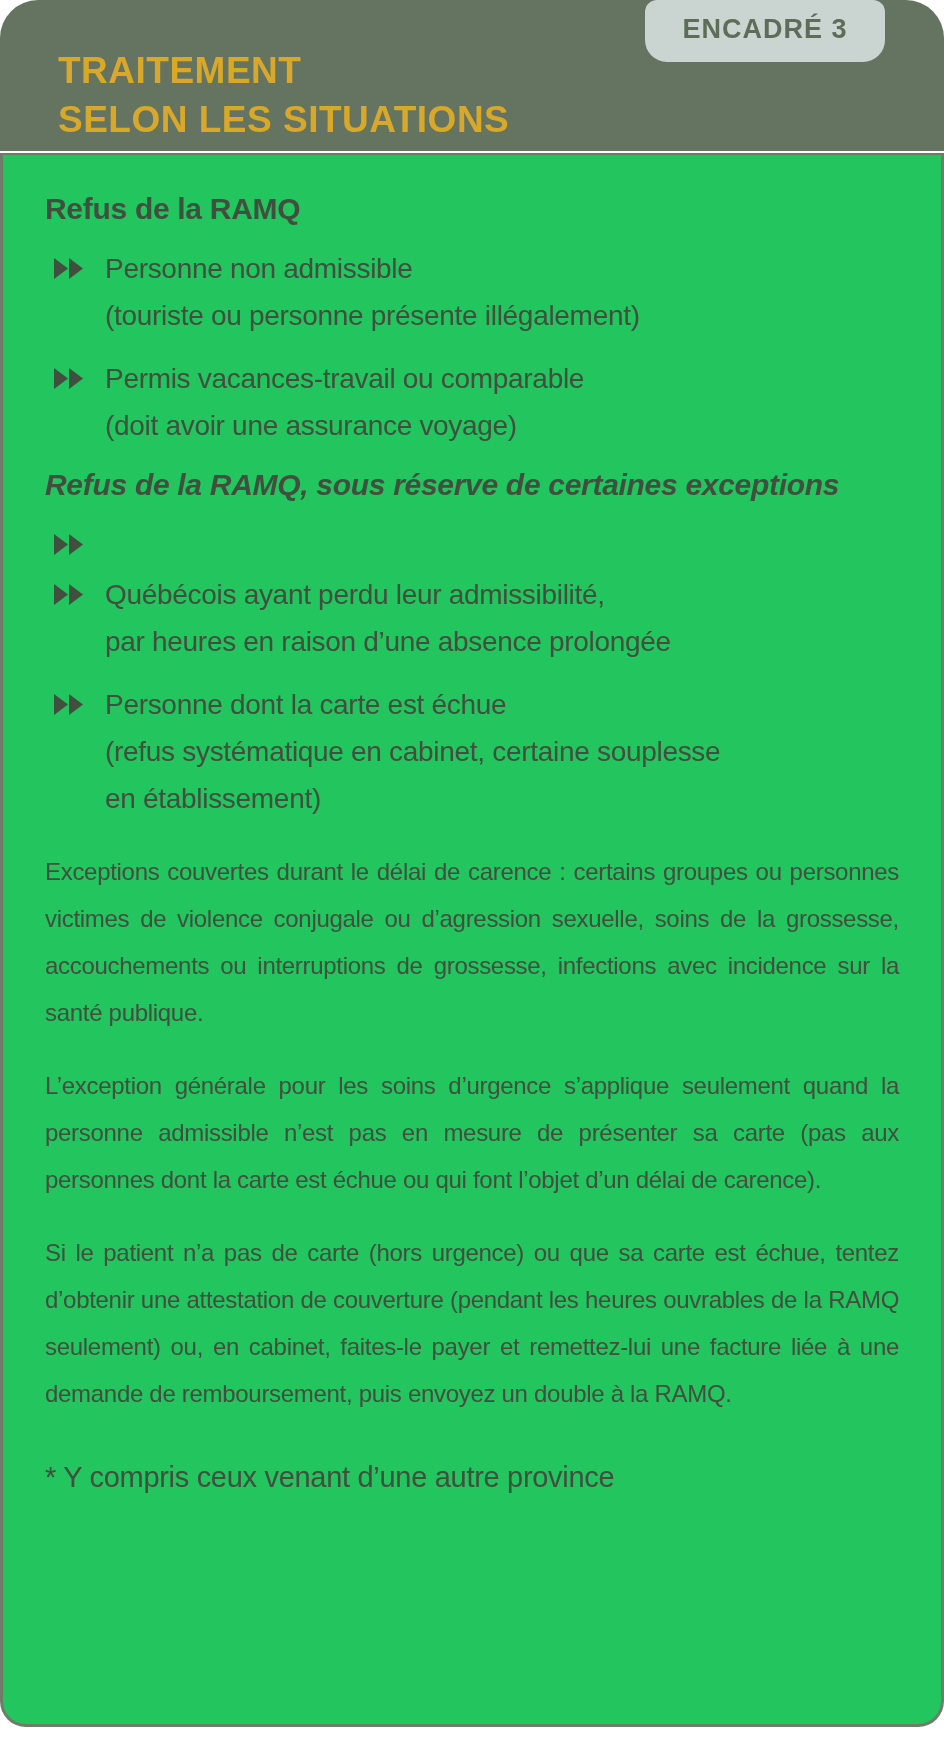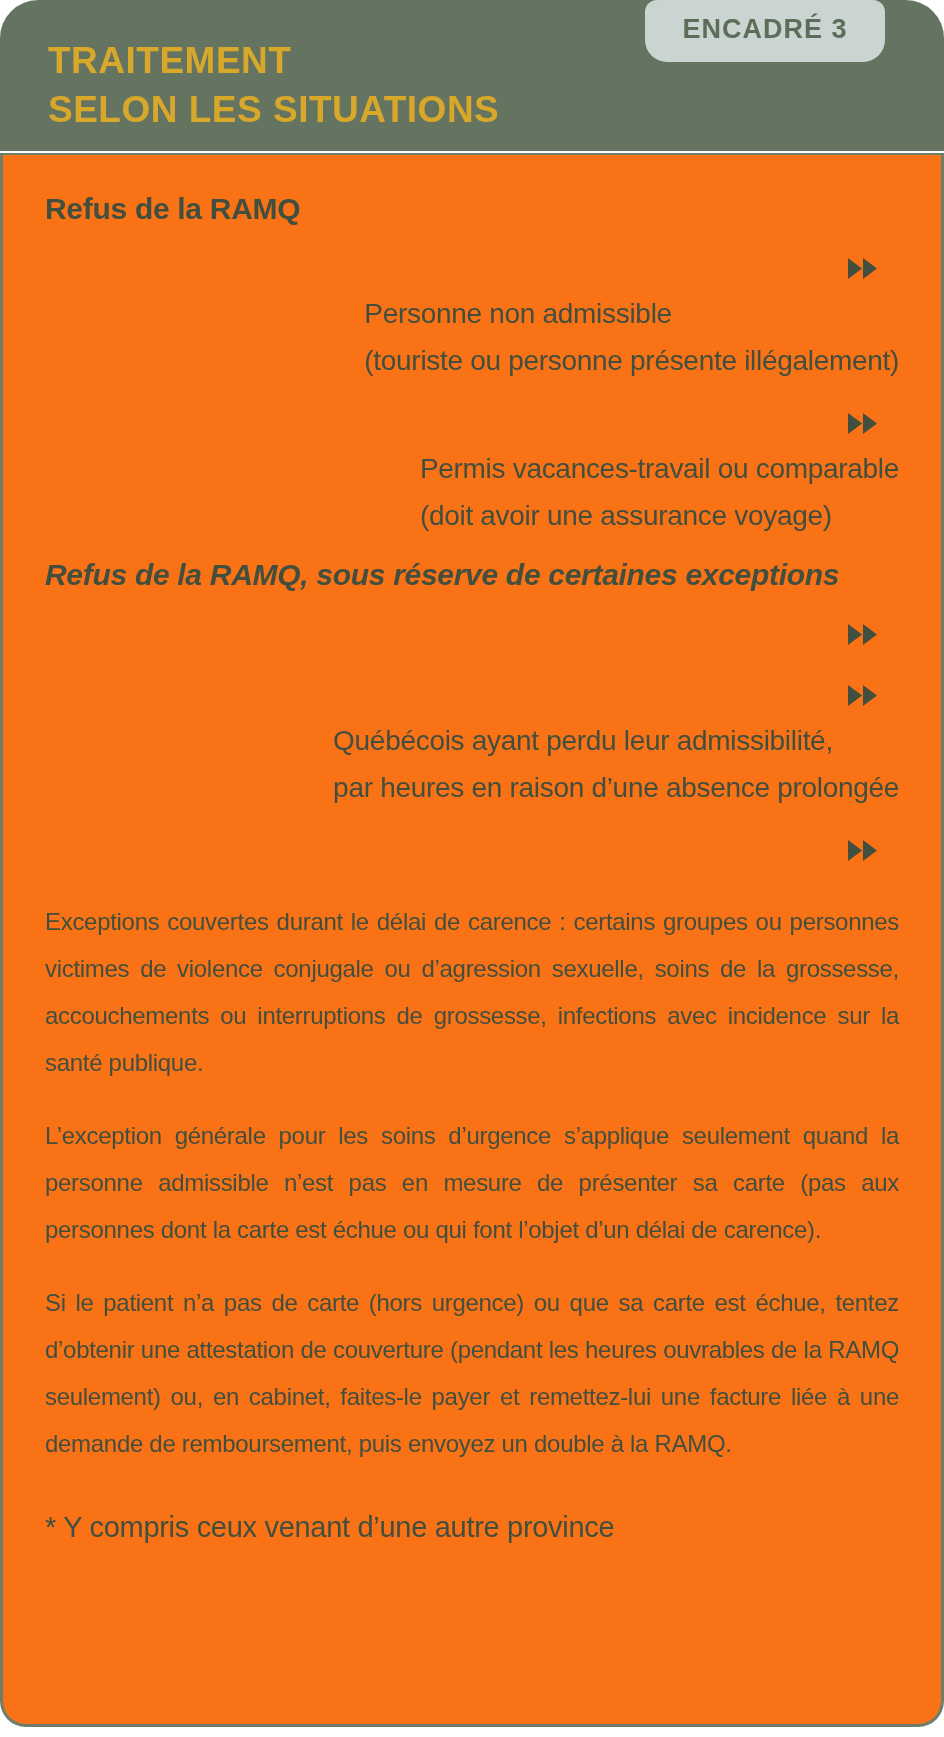--- a/index.html
+++ b/index.html
@@ -20,21 +20,21 @@
     width: 944px;
     height: 151px;
     background: #657361;
     border-radius: 38px 38px 0 0;
     box-sizing: border-box;
   }
   .card-title {
     position: absolute;
     left: 42px;
     top: 30px;
-    margin: 6px;
+    margin: 16px;
     font-size: 37px;
     line-height: 49px;
     font-weight: bold;
     letter-spacing: 0.5px;
     color: #d7a82a;
     white-space: pre-line;
   }
   .encadre-badge {
     position: absolute;
     top: 0;
@@ -53,21 +53,21 @@
     letter-spacing: 1px;
     color: #5d6d59;
     padding-bottom: 4px;
   }
   
   .card-body {
     box-sizing: border-box;
     width: 944px;
     height: 1574px;
     margin-top: 2px;
-    background: #f97316;
+    background: #22c55e;
     border: 3px solid #6e7d6a;
     border-top-width: 2px;
     border-radius: 0 0 26px 26px;
     padding: 34px 42px 40px 42px;
     color: #424e3e;
   }
   .section-heading {
     margin: 0 0 16px 0;
     font-size: 30px;
     line-height: 40px;
@@ -79,24 +79,23 @@
     margin-top: 12px;
     font-style: italic;
   }
   ul.bullet-list {
     list-style: none;
     margin: 0;
     padding: 0;
   }
   ul.bullet-list li {
     display: flex;
-    align-items: flex-end;
+    align-items: flex-start;
     padding-left: 8px;
     margin-bottom: 16px;
-    flex-direction: column;
   }
   .bullet-icon {
     flex: 0 0 32px;
     margin-top: 13px;
     margin-right: 20px;
   }
   .bullet-icon svg {
     display: block;
     width: 32px;
     height: 21px;
@@ -178,20 +177,23 @@
         </span>
         <span class="item-text">Québécois ayant perdu leur admissibilité,
 par heures en raison d’une absence prolongée</span>
       </li>
       <li>
         <span class="bullet-icon">
           <svg viewBox="0 0 32 21">
               <path d="M1 0 L15 10.5 L1 21 Z M16 0 L30 10.5 L16 21 Z"></path>
             </svg>
         </span>
+        <span class="item-text">Personne dont la carte est échue
+(refus systématique en cabinet, certaine souplesse
+en établissement)</span>
       </li>
     </ul>
 
     <p class="body-paragraph">Exceptions couvertes durant le délai de carence : certains groupes ou personnes victimes de violence conjugale ou d’agression sexuelle, soins de la grossesse, accouchements ou interruptions de grossesse, infections avec incidence sur la santé publique.</p>
 
     <p class="body-paragraph">L’exception générale pour les soins d’urgence s’applique seulement quand la personne admissible n’est pas en mesure de présenter sa carte (pas aux personnes dont la carte est échue ou qui font l’objet d’un délai de carence).</p>
 
     <p class="body-paragraph">Si le patient n’a pas de carte (hors urgence) ou que sa carte est échue, tentez d’obtenir une attestation de couverture (pendant les heures ouvrables de la RAMQ seulement) ou, en cabinet, faites-le payer et remettez-lui une facture liée à une demande de remboursement, puis envoyez un double à la RAMQ.</p>
 
     <p class="footnote">* Y compris ceux venant d’une autre province</p>

